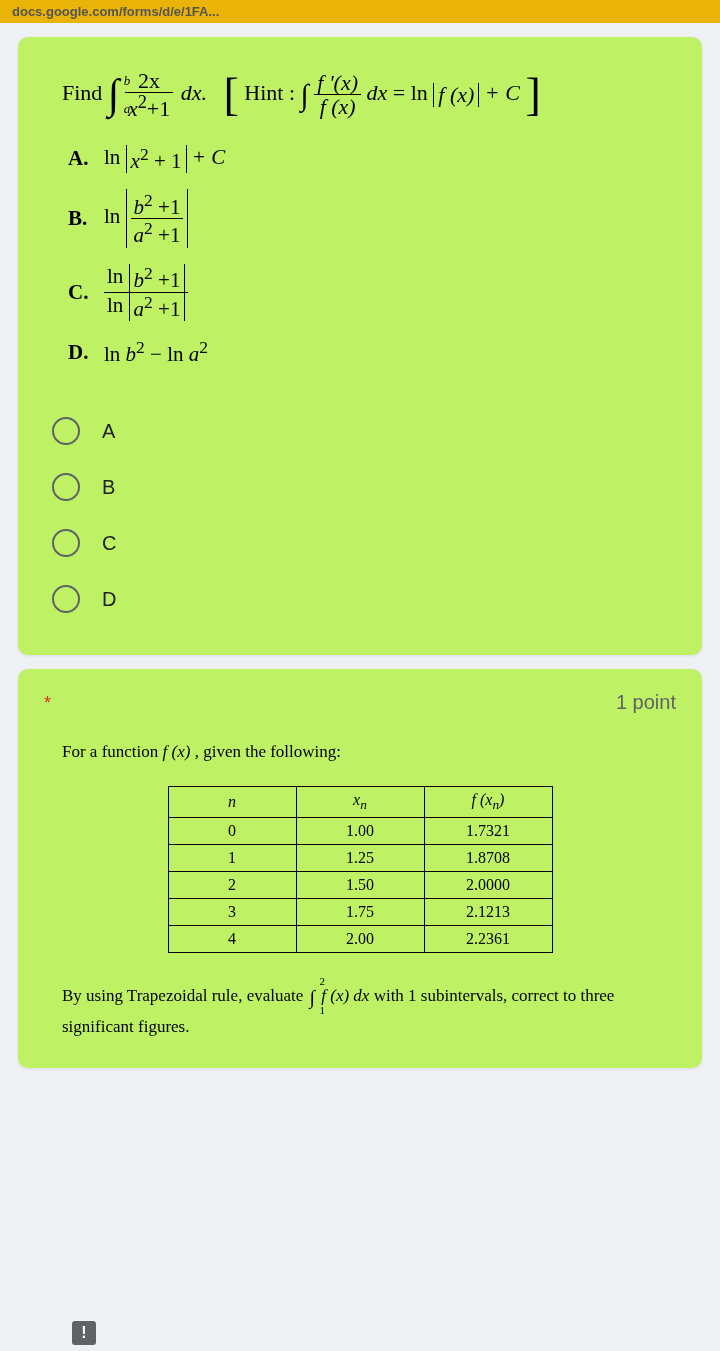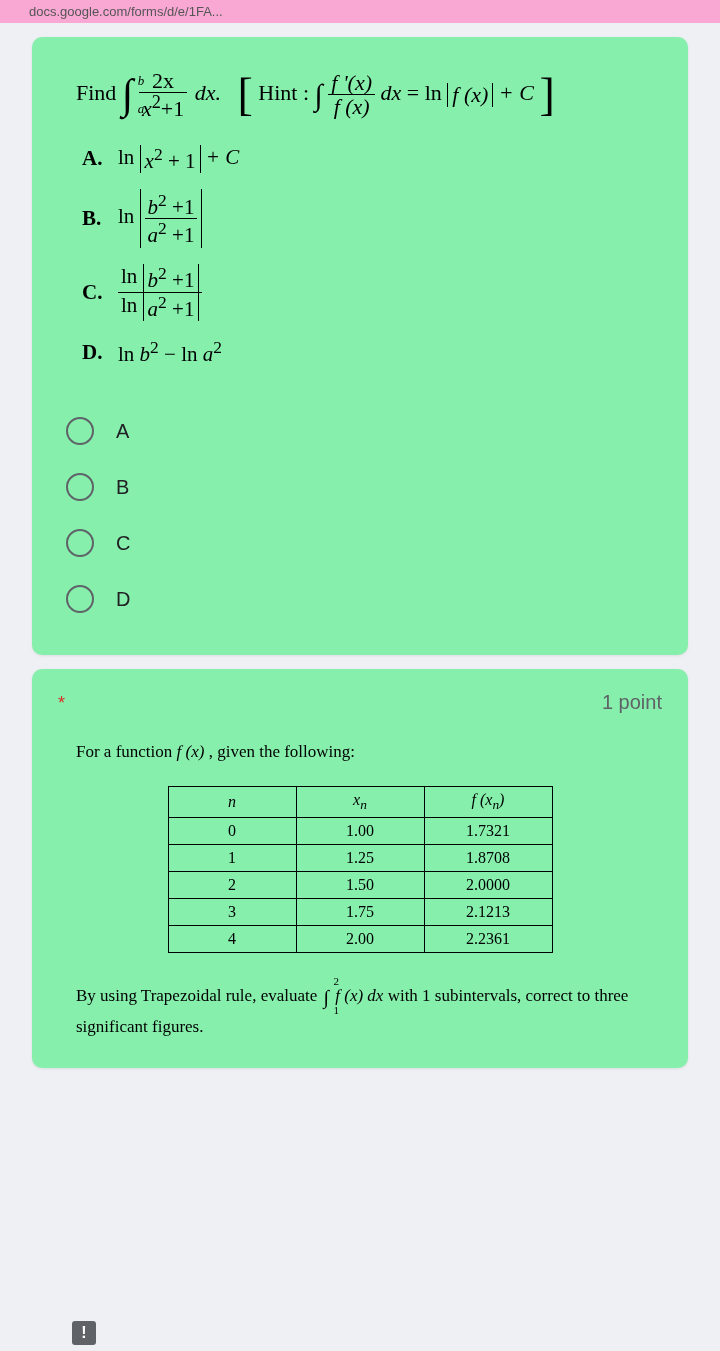--- a/index.html
+++ b/index.html
@@ -3,32 +3,33 @@
 <meta charset="utf-8">
 <style>
   * { box-sizing: border-box; }
   body {
     margin: 0;
     font-family: 'Times New Roman', serif;
     background: #eef0f4;
     width: 720px;
   }
   .urlbar {
-    background: #f9a8d4;
+    background: #eab308;
     color: #555;
     font-family: Arial, sans-serif;
     font-size: 13px;
-    padding: 4px 29px;
+    padding: 4px 12px;
     white-space: nowrap;
     overflow: hidden;
+    font-weight: bold;
   }
   .card {
-    background: #86efac;
+    background: #bef264;
     border-radius: 10px;
-    margin: 14px 32px;
+    margin: 14px 18px;
     box-shadow: 0 1px 3px rgba(0,0,0,0.08);
     padding: 22px 26px 28px 26px;
   }
   .q1-stem {
     font-size: 22px;
     margin: 10px 0 24px 18px;
   }
   .opt {
     font-size: 21px;
     margin: 16px 0 16px 24px;

